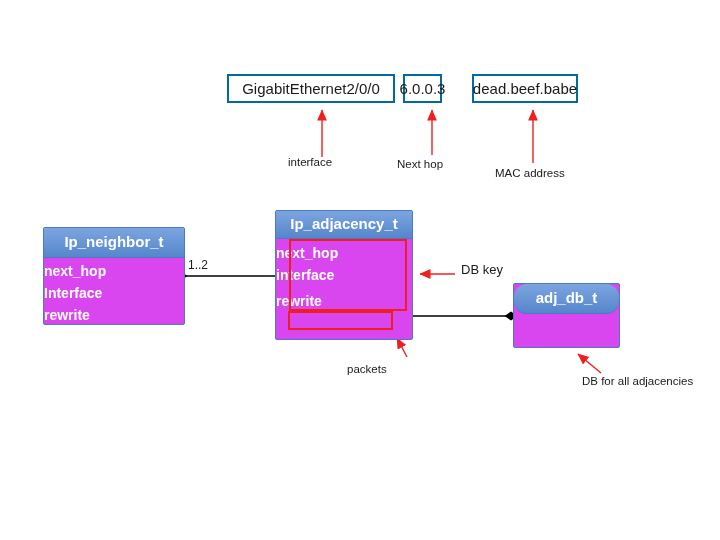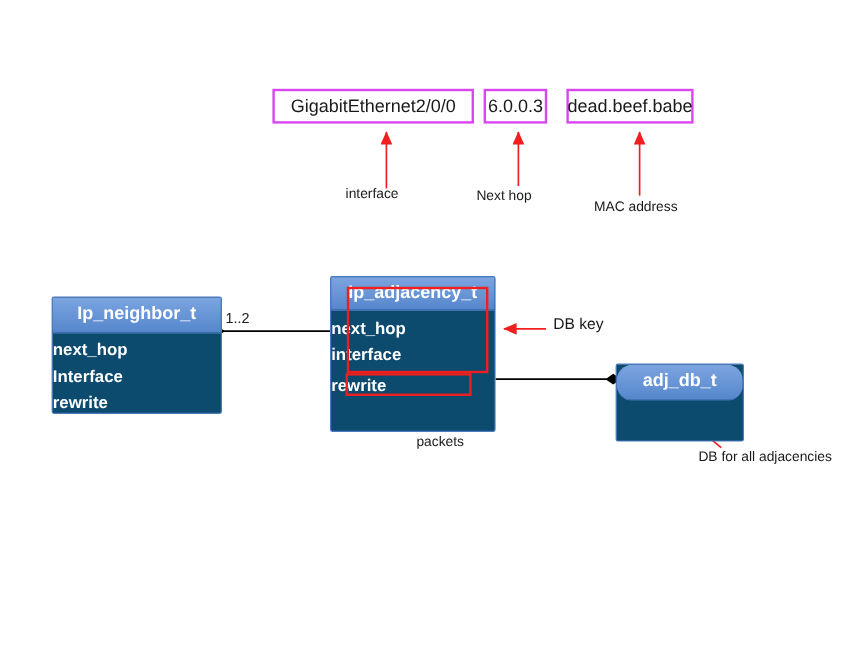--- a/index.html
+++ b/index.html
@@ -15,44 +15,43 @@
     position:absolute; left:0; top:0; width:720px; height:540px;
     pointer-events:none;
   }
   
   .cmd-prefix {
     position:absolute; left:113px; top:74px; height:29px;
     line-height:29px; font-size:15px; color:#1a1a1a;
   }
   .cmd-box {
     position:absolute; top:74px; height:29px;
-    background:#ffffff; border:2px solid #d946ef;
+    background:#ffffff; border:2px solid #0369a1;
     display:flex; align-items:center; justify-content:center;
     font-size:15px; color:#1a1a1a; white-space:nowrap;
   }
   .cmd-box.b0 { left:227px; width:168px; }
-  .cmd-box.b1 { left:403px; width:53px;  }
+  .cmd-box.b1 { left:403px; width:39px;  }
   .cmd-box.b2 { left:472px; width:106px; }
   .small-label {
     position:absolute; font-size:11.5px; color:#1a1a1a; white-space:nowrap;
   }
   .lbl-interface { left:288px; top:156px; }
   .lbl-nexthop   { left:397px; top:158px; }
   .lbl-mac       { left:495px; top:167px; }
   .lbl-l2        { left:347px; top:362px; line-height:15px; }
   .lbl-adjdb     { left:582px; top:375px; }
   .lbl-dbkey     { left:461px; top:262px; font-size:13px; }
   .lbl-mult      { left:188px; top:258px; font-size:12px; }
   
   .entity {
     position:absolute;
-    background:#0c4a6e;
+    background:#d946ef;
     border:1.6px solid #4a7abf;
     border-radius:2px;
-    margin-top:20px;
   }
   .entity-header {
     background:linear-gradient(#7ca5e0, #5586cc);
     border-bottom:1.6px solid #4a7abf;
     color:#ffffff; font-weight:bold; font-size:15px;
     text-align:center; white-space:nowrap;
   }
   .entity-field {
     color:#ffffff; font-weight:bold; font-size:14px;
     text-align:left; line-height:22px; white-space:nowrap;

